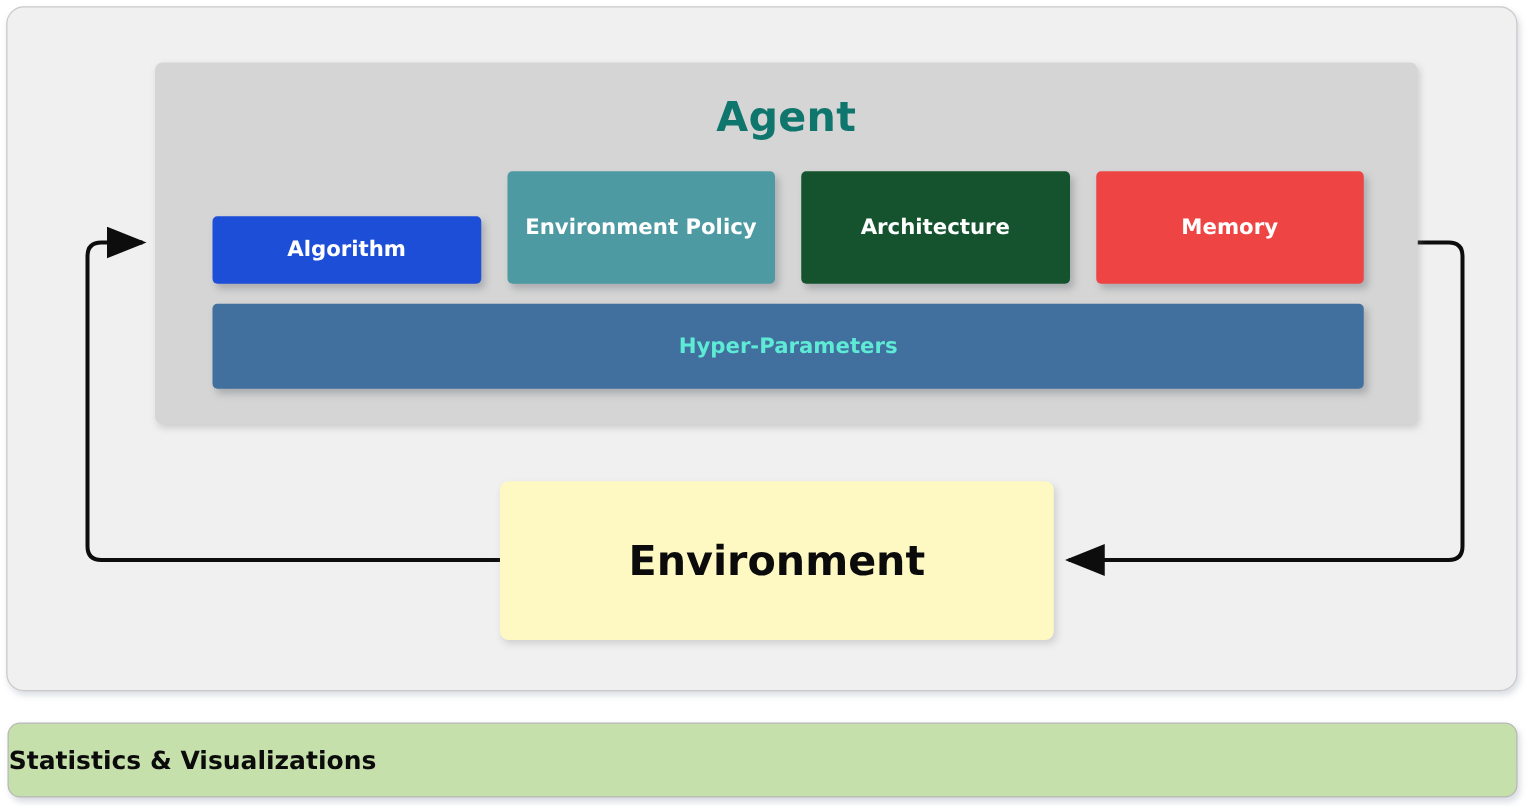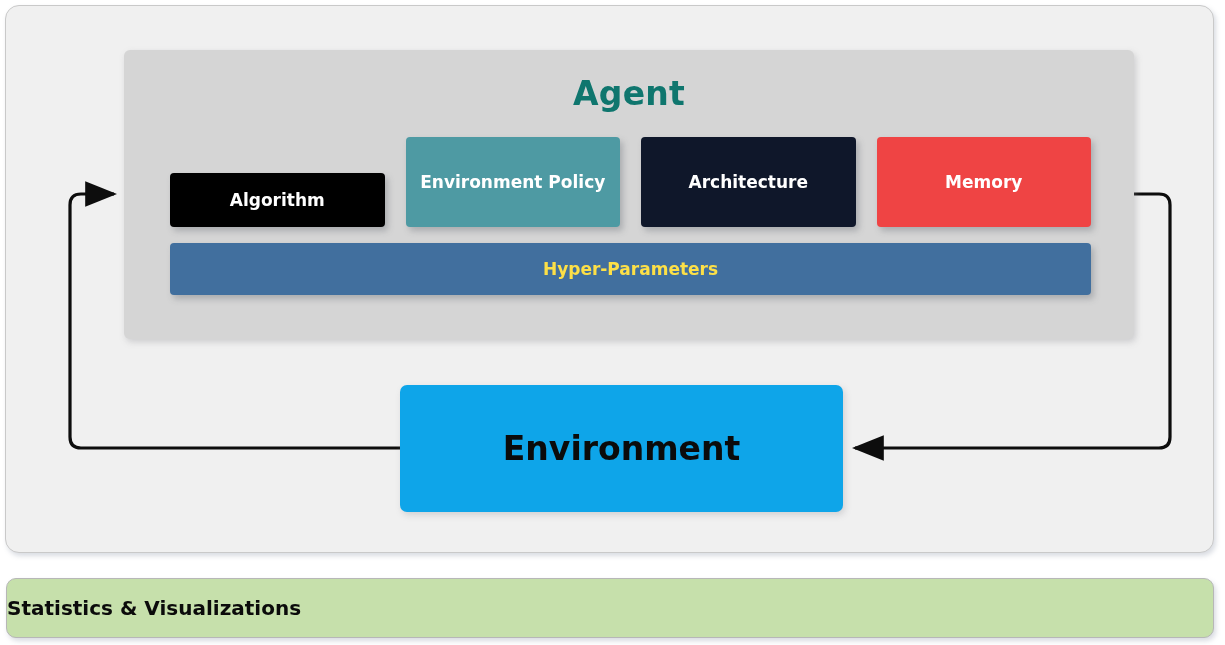--- a/index.html
+++ b/index.html
@@ -62,27 +62,27 @@
     font-weight: bold;
     box-shadow: 3px 4px 6px rgba(120,125,130,0.45);
     text-align: center;
     padding: 0 6px;
   }
 
   
   .hyper-bar {
     position: absolute;
     left: 46px; top: 193px;
-    width: 921px; height: 52px;
+    width: 921px; height: 68px;
     background: #416f9e;
     border-radius: 4px;
     display: flex;
     align-items: center;
     justify-content: center;
-    color: #fde047;
+    color: #5eead4;
     font-size: 17px;
     font-weight: bold;
     box-shadow: 3px 4px 6px rgba(120,125,130,0.45);
   }
 
   
   .env-box {
     position: absolute;
     left: 400px; top: 385px;
     width: 443px; height: 127px;
@@ -141,40 +141,40 @@
 
     <path d="M 400,448 L 81,448 Q 70,448 70,437 L 70,205 Q 70,194 81,194 L 114,194" fill="none" stroke="#0d0d0d" stroke-width="3.2" marker-end="url(#arrowhead-right)"></path>
 
     <path d="M 1134,194 L 1159,194 Q 1170,194 1170,205 L 1170,437 Q 1170,448 1159,448 L 855,448" fill="none" stroke="#0d0d0d" stroke-width="3.2" marker-end="url(#arrowhead-left)"></path>
   </svg>
 
   <div class="agent-panel" style="background: rgb(213, 213, 213);">
     <div class="agent-title">Agent</div>
 
     <div class="component-row">
-      <div class="component-box" style="background: #000000; margin-top: 36px;">
+      <div class="component-box" style="background: #1d4ed8; margin-top: 36px;">
         <span>Algorithm</span>
       </div>
       <div class="component-box" style="background: rgb(78, 154, 163);">
         <span>Environment Policy</span>
       </div>
-      <div class="component-box" style="background: #0f172a;">
+      <div class="component-box" style="background: #14532d;">
         <span>Architecture</span>
       </div>
       <div class="component-box" style="background: #ef4444;">
         <span>Memory</span>
       </div>
     </div>
 
     <div class="hyper-bar" style="background: rgb(65, 111, 158);">
       <span>Hyper-Parameters</span>
     </div>
   </div>
 
-  <div class="env-box" style="background: #0ea5e9;">
+  <div class="env-box" style="background: #fef9c3;">
     <span>Environment</span>
   </div>
 
   <div class="stats-bar" style="background: rgb(198, 224, 171);">
     <span>Statistics &amp; Visualizations</span>
   </div>
 
 </div>
 
 </body></html>

